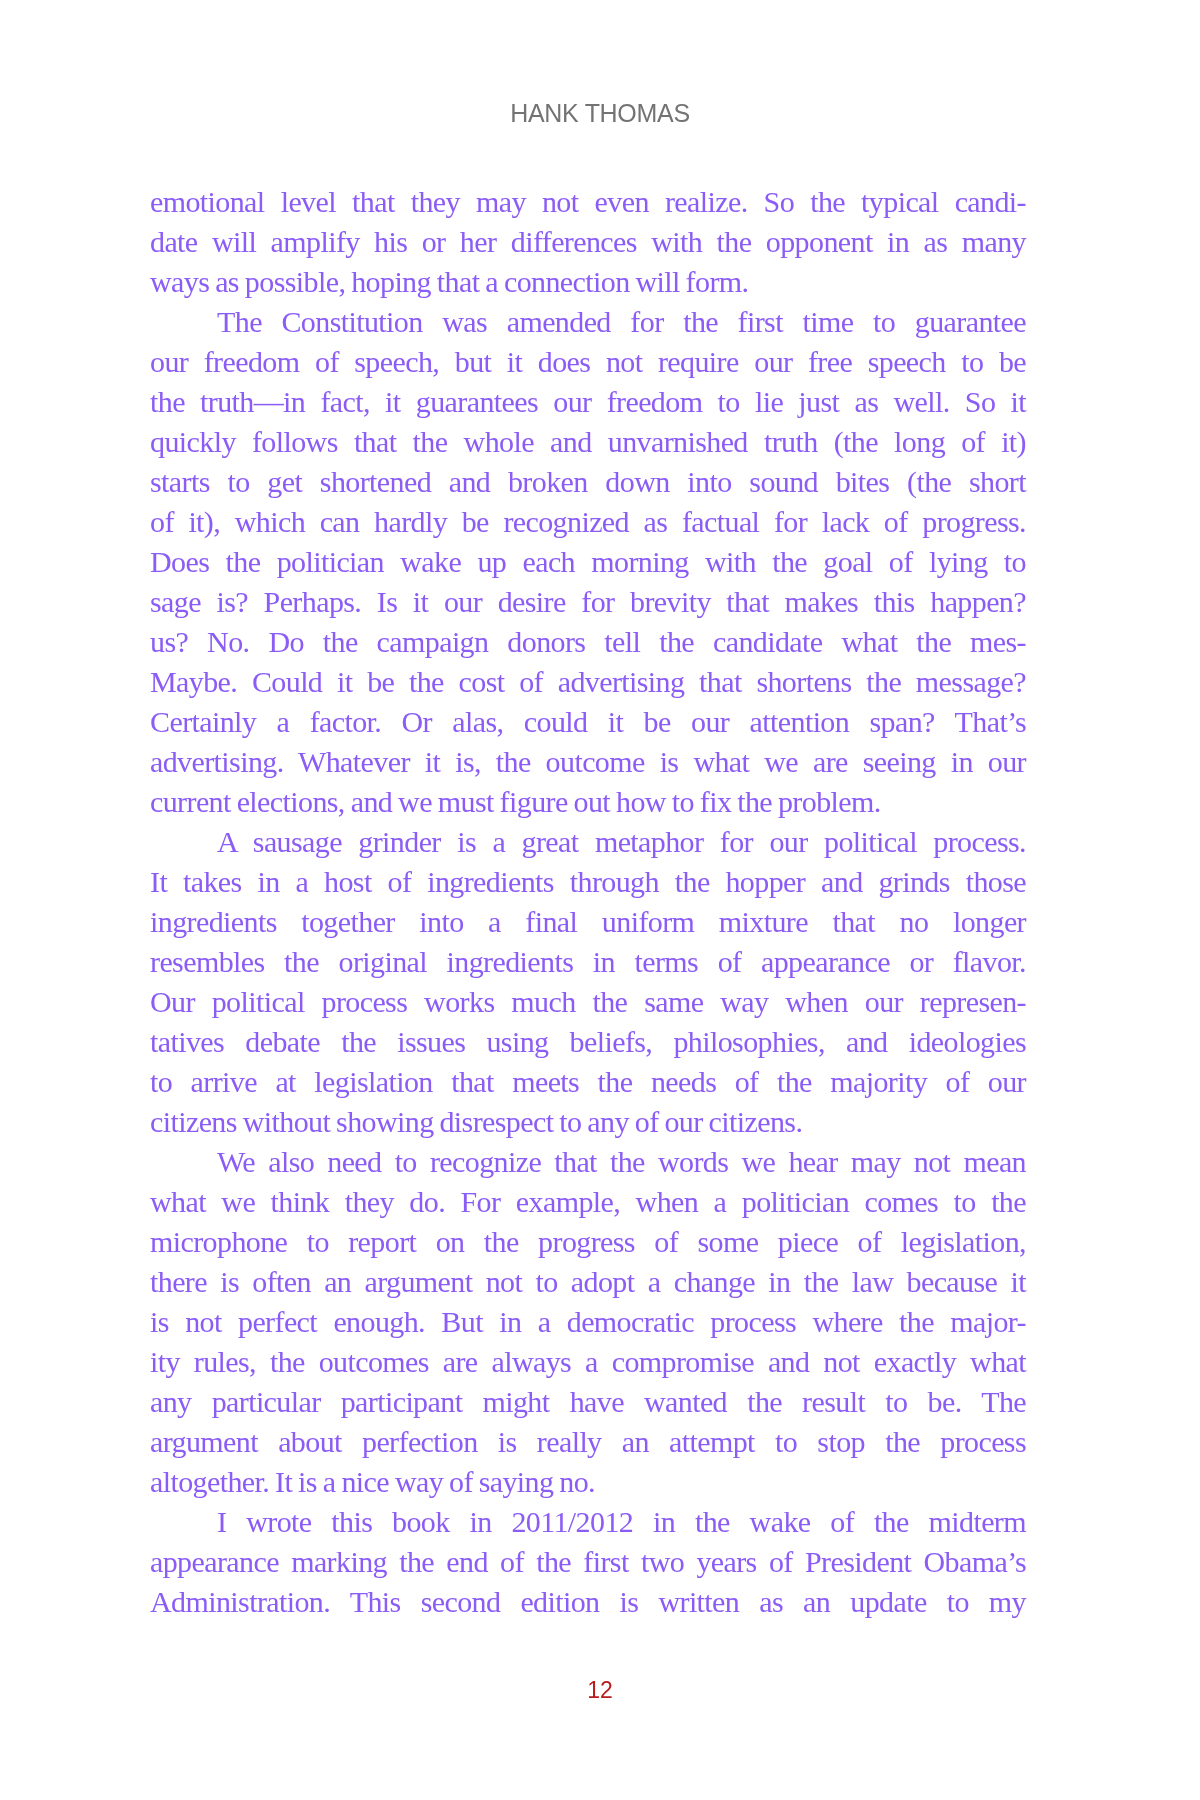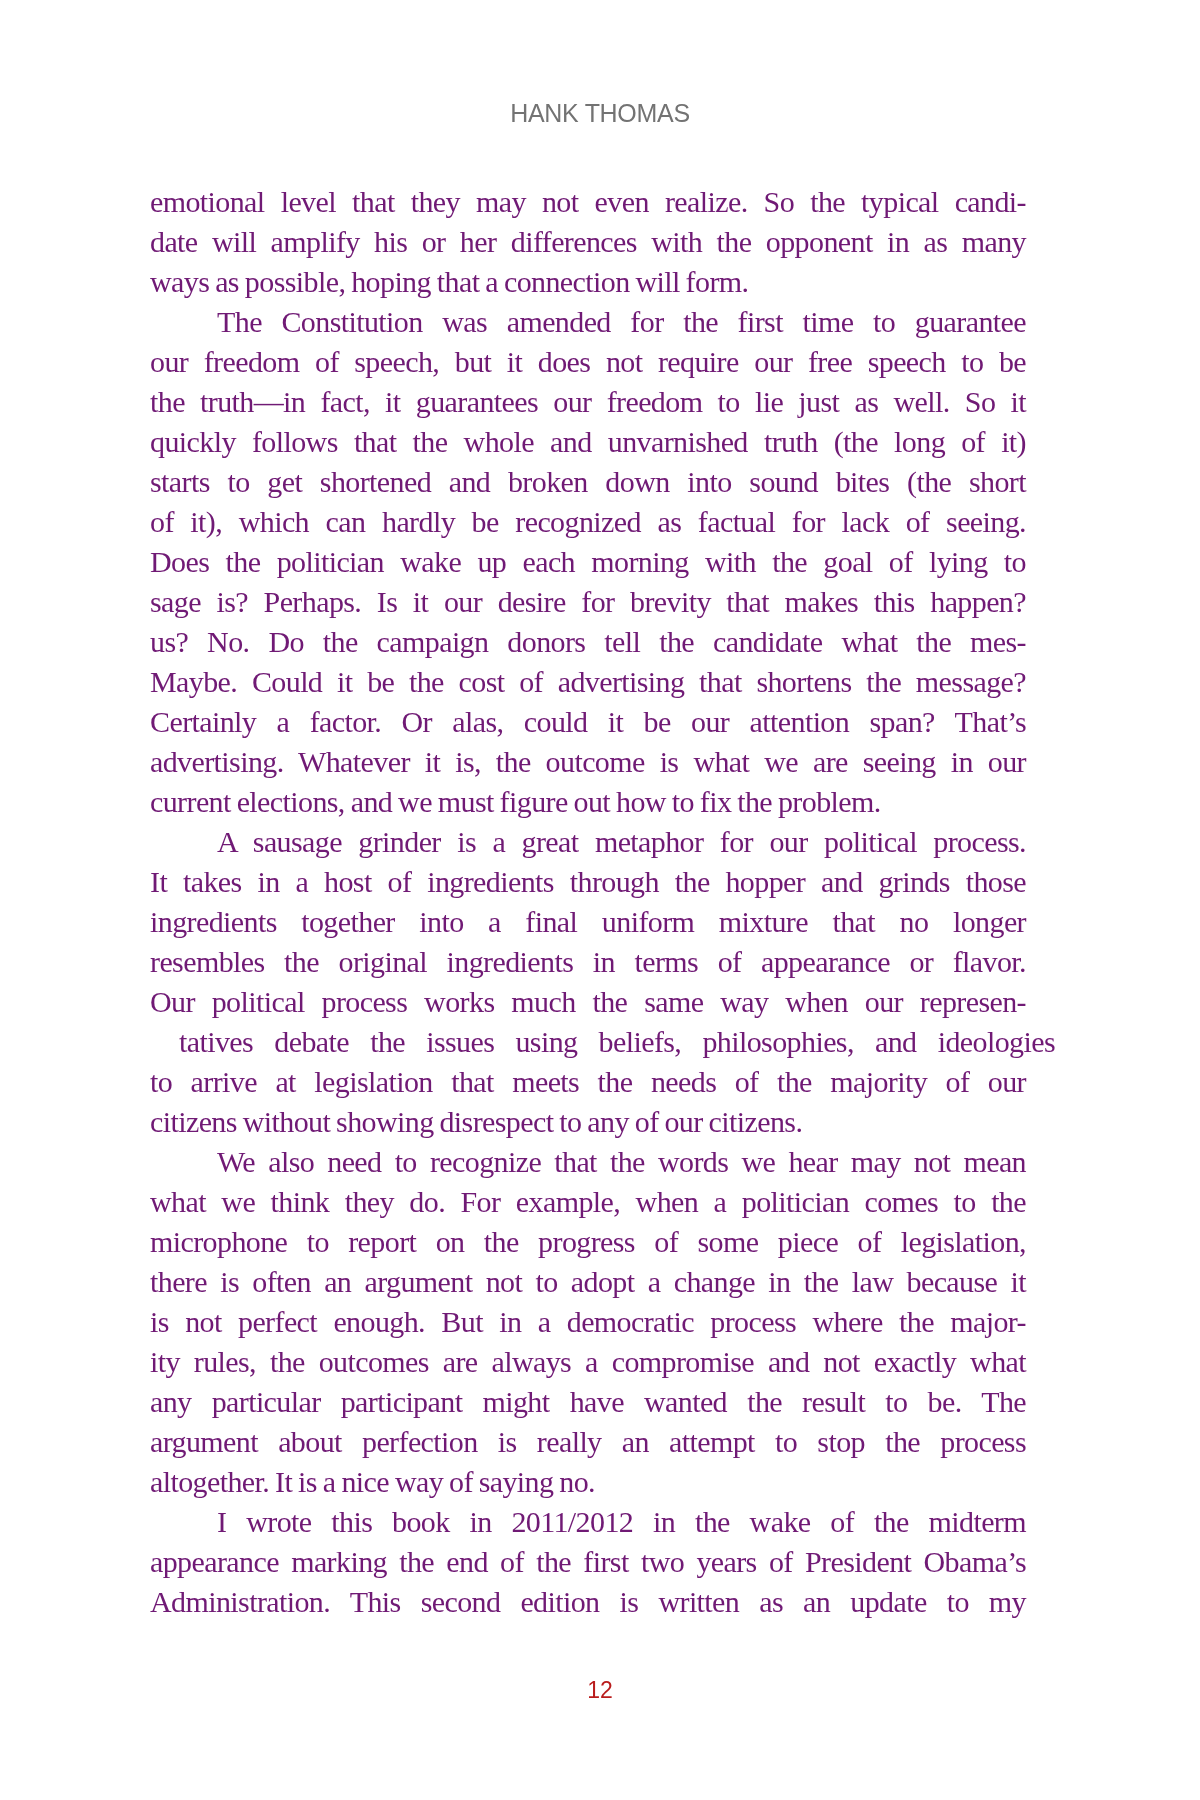--- a/index.html
+++ b/index.html
@@ -27,21 +27,21 @@
     color: #737373;
   }
   .body-text {
     position: absolute;
     left: 150px;
     top: 182px;
     width: 876px;
     font-family: "Liberation Serif", serif;
     font-size: 30px;
     line-height: 40px;
-    color: #701a75;
+    color: #8b5cf6;
   }
   .line {
     display: block;
     height: 40px;
     white-space: nowrap;
     text-align: justify;
     text-align-last: justify;
     overflow: visible;
   }
   .line.last {
@@ -84,37 +84,37 @@
     <div class="line"><span class="txt" style="display: inline-block; white-space: normal; width: 100%;">date will amplify his or her differences with the opponent in as many</span></div>
     <div class="line last"><span class="txt" style="display: inline-block; white-space: normal; width: 100%;">ways as possible, hoping that a connection will form.</span></div>
   </div>
 
   <div class="paragraph">
     <div class="line indent"><span class="txt" style="display: inline-block; white-space: normal; width: 100%;">The Constitution was amended for the first time to guarantee</span></div>
     <div class="line"><span class="txt" style="display: inline-block; white-space: normal; width: 100%;">our freedom of speech, but it does not require our free speech to be</span></div>
     <div class="line"><span class="txt" style="display: inline-block; white-space: normal; width: 100%;">the truth—in fact, it guarantees our freedom to lie just as well. So it</span></div>
     <div class="line"><span class="txt" style="display: inline-block; white-space: normal; width: 100%;">quickly follows that the whole and unvarnished truth (the long of it)</span></div>
     <div class="line"><span class="txt" style="display: inline-block; white-space: normal; width: 100%;">starts to get shortened and broken down into sound bites (the short</span></div>
-    <div class="line"><span class="txt" style="display: inline-block; white-space: normal; width: 100%;">of it), which can hardly be recognized as factual for lack of seeing.</span></div>
+    <div class="line"><span class="txt" style="display: inline-block; white-space: normal; width: 100%;">of it), which can hardly be recognized as factual for lack of progress.</span></div>
     <div class="line"><span class="txt" style="display: inline-block; white-space: normal; width: 100%;">Does the politician wake up each morning with the goal of lying to</span></div>
     <div class="line"><span class="txt" style="display: inline-block; white-space: normal; width: 100%;">sage is? Perhaps. Is it our desire for brevity that makes this happen?</span></div>
     <div class="line"><span class="txt" style="display: inline-block; white-space: normal; width: 100%;">us? No. Do the campaign donors tell the candidate what the mes-</span></div>
     <div class="line"><span class="txt" style="display: inline-block; white-space: normal; width: 100%;">Maybe. Could it be the cost of advertising that shortens the message?</span></div>
     <div class="line"><span class="txt" style="display: inline-block; white-space: normal; width: 100%;">Certainly a factor. Or alas, could it be our attention span? That’s</span></div>
     <div class="line"><span class="txt" style="display: inline-block; white-space: normal; width: 100%;">advertising. Whatever it is, the outcome is what we are seeing in our</span></div>
     <div class="line last"><span class="txt" style="display: inline-block; white-space: normal; width: 100%;">current elections, and we must figure out how to fix the problem.</span></div>
   </div>
 
   <div class="paragraph">
     <div class="line indent"><span class="txt" style="display: inline-block; white-space: normal; width: 100%;">A sausage grinder is a great metaphor for our political process.</span></div>
     <div class="line"><span class="txt" style="display: inline-block; white-space: normal; width: 100%;">It takes in a host of ingredients through the hopper and grinds those</span></div>
     <div class="line"><span class="txt" style="display: inline-block; white-space: normal; width: 100%;">ingredients together into a final uniform mixture that no longer</span></div>
     <div class="line"><span class="txt" style="display: inline-block; white-space: normal; width: 100%;">resembles the original ingredients in terms of appearance or flavor.</span></div>
     <div class="line"><span class="txt" style="display: inline-block; white-space: normal; width: 100%;">Our political process works much the same way when our represen-</span></div>
-    <div class="line"><span class="txt" style="display: inline-block; white-space: normal; width: 100%; margin-left: 29px;">tatives debate the issues using beliefs, philosophies, and ideologies</span></div>
+    <div class="line"><span class="txt" style="display: inline-block; white-space: normal; width: 100%;">tatives debate the issues using beliefs, philosophies, and ideologies</span></div>
     <div class="line"><span class="txt" style="display: inline-block; white-space: normal; width: 100%;">to arrive at legislation that meets the needs of the majority of our</span></div>
     <div class="line last"><span class="txt" style="display: inline-block; white-space: normal; width: 100%;">citizens without showing disrespect to any of our citizens.</span></div>
   </div>
 
   <div class="paragraph">
     <div class="line indent"><span class="txt" style="display: inline-block; white-space: normal; width: 100%;">We also need to recognize that the words we hear may not mean</span></div>
     <div class="line"><span class="txt" style="display: inline-block; white-space: normal; width: 100%;">what we think they do. For example, when a politician comes to the</span></div>
     <div class="line"><span class="txt" style="display: inline-block; white-space: normal; width: 100%;">microphone to report on the progress of some piece of legislation,</span></div>
     <div class="line"><span class="txt" style="display: inline-block; white-space: normal; width: 100%;">there is often an argument not to adopt a change in the law because it</span></div>
     <div class="line"><span class="txt" style="display: inline-block; white-space: normal; width: 100%;">is not perfect enough. But in a democratic process where the major-</span></div>

